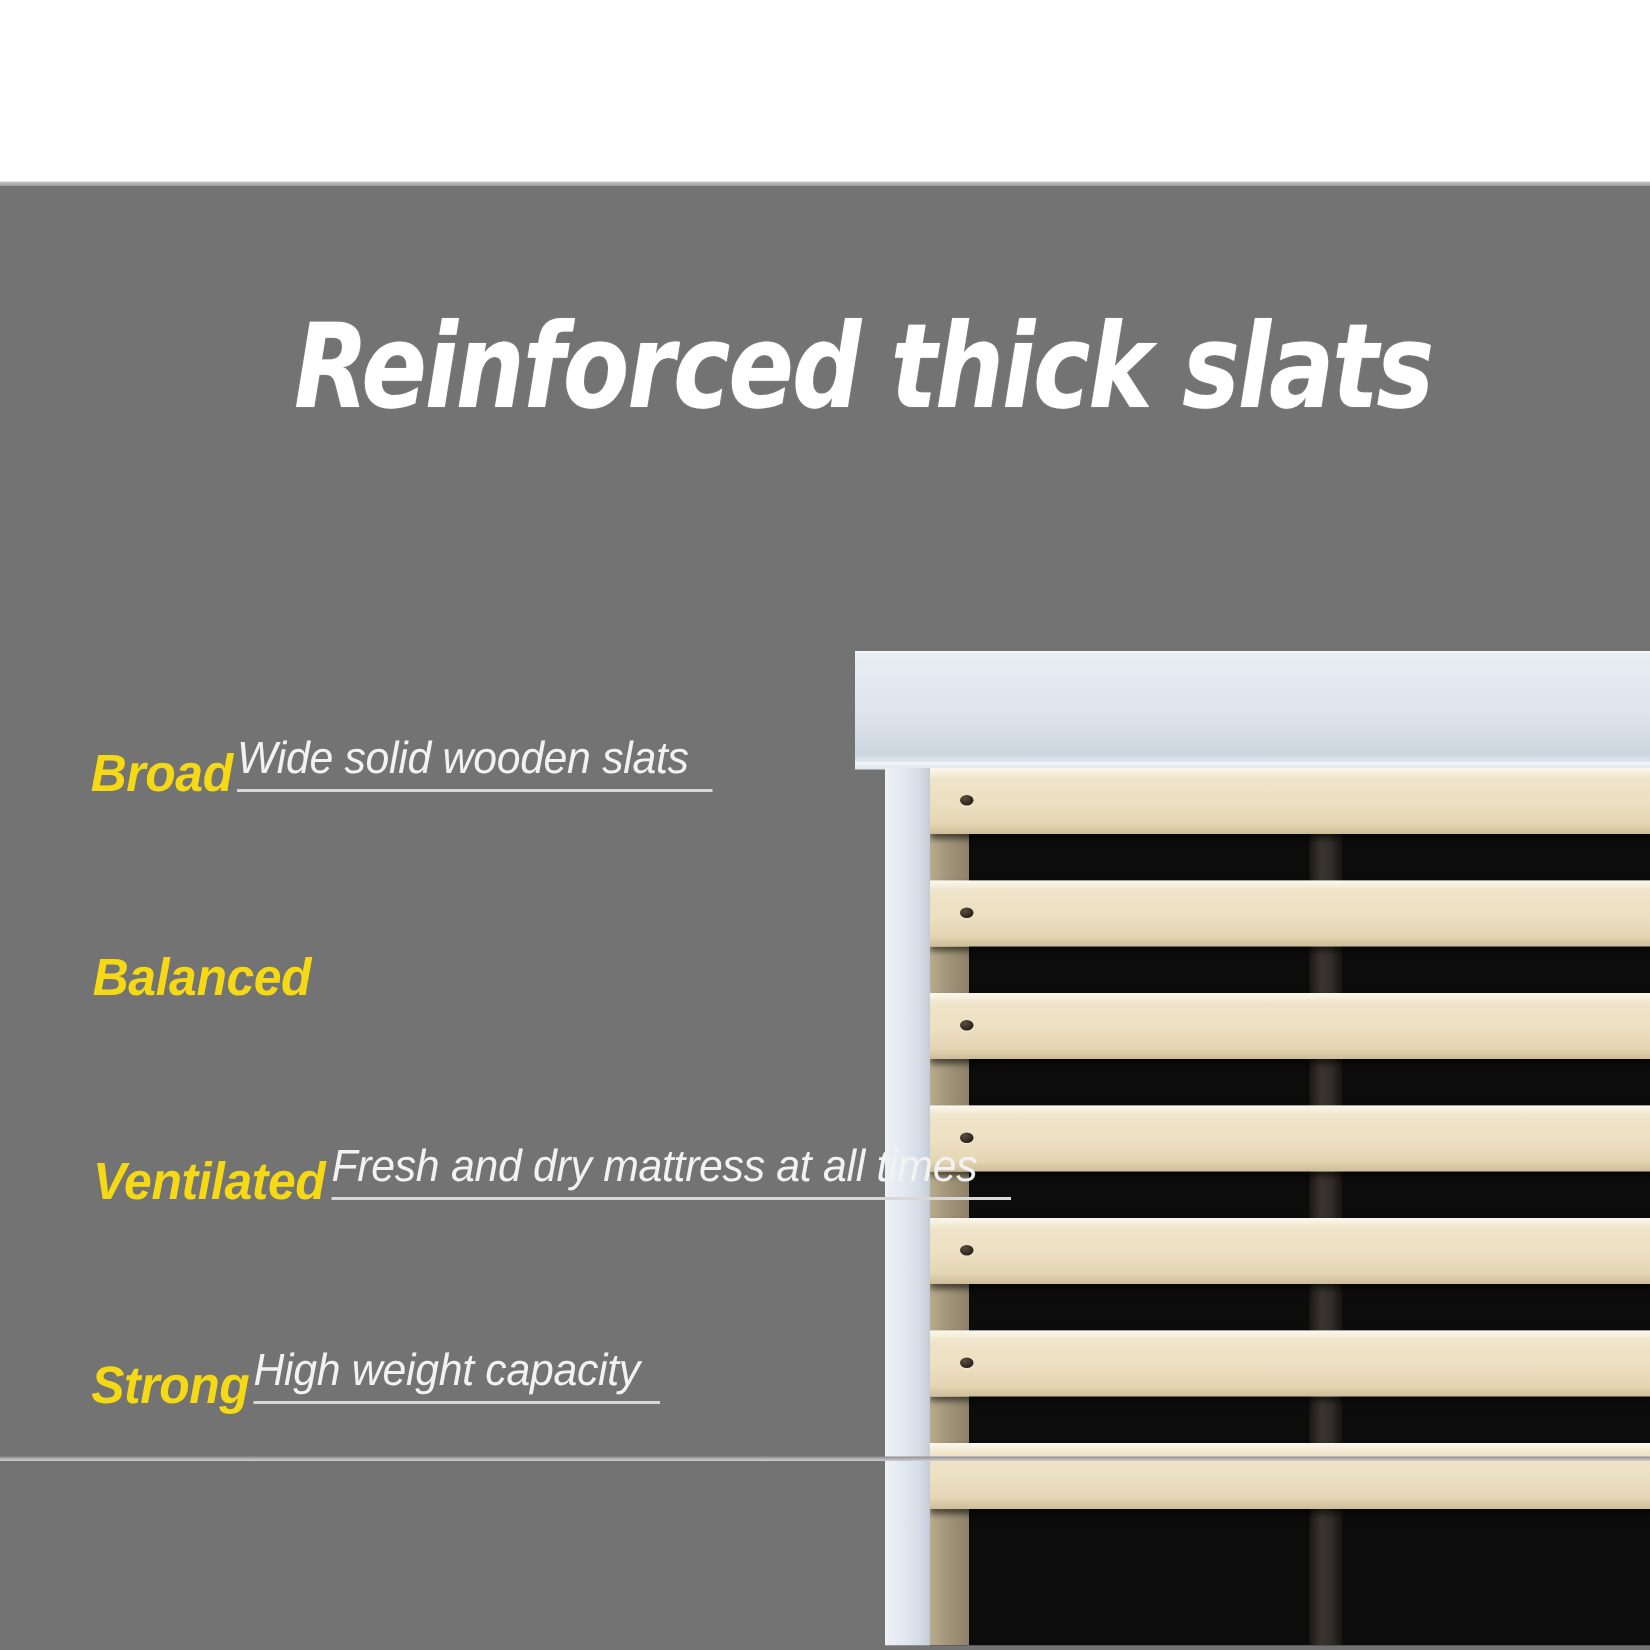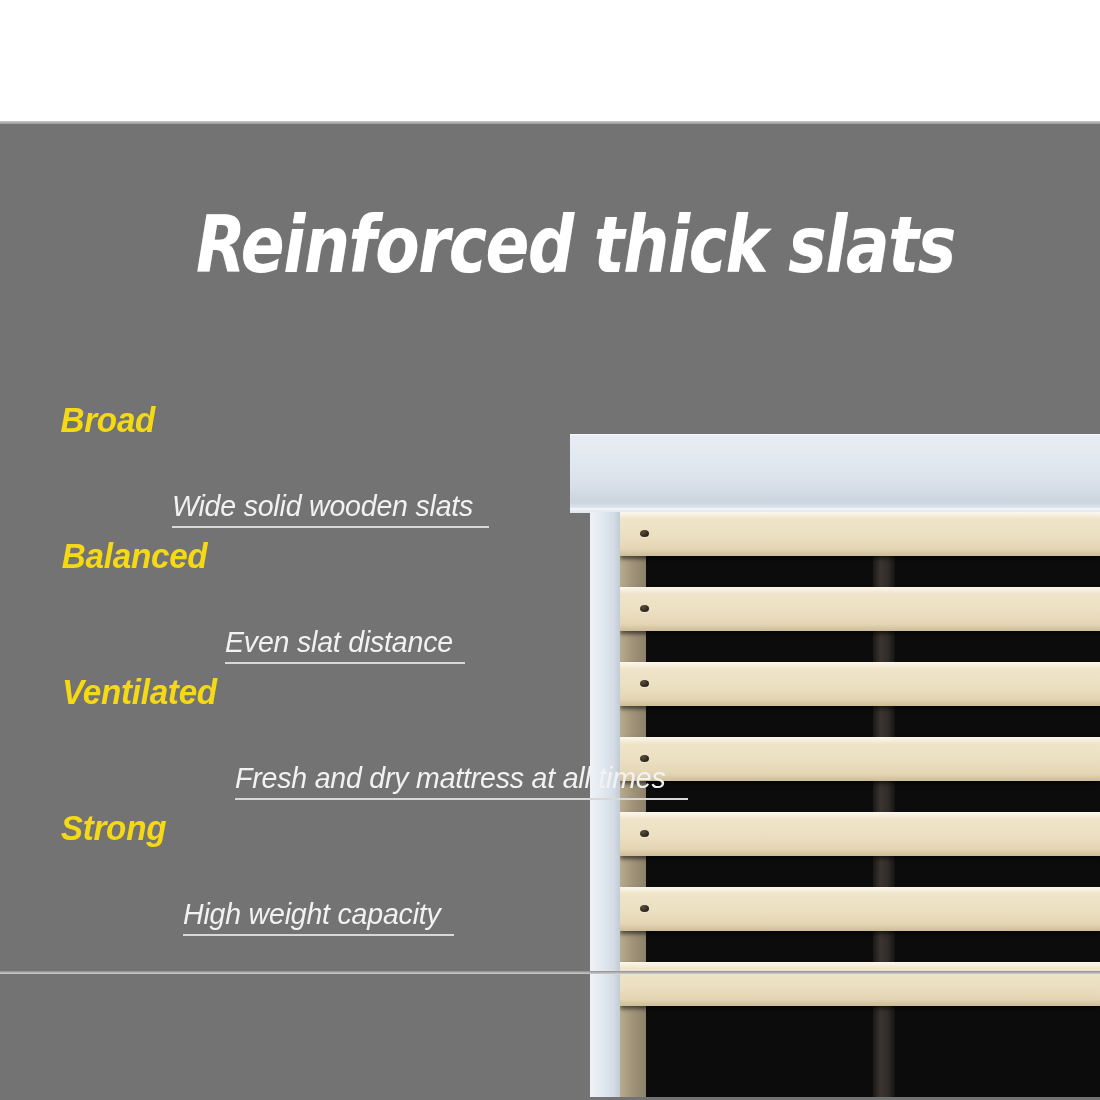--- a/index.html
+++ b/index.html
@@ -70,35 +70,35 @@
 
   
   .features {
     position: absolute;
     left: 58px;
     top: 276px;
     width: 520px;
   }
   .feature-row {
     display: flex;
-    align-items: flex-start;
+    align-items: flex-end;
     height: 136px;
   }
   .feature-label {
     color: #f6d915;
     font-size: 35px;
     font-weight: 700;
     letter-spacing: -.3px;
     white-space: nowrap;
     flex: 0 0 auto;
     transform: scaleX(.95);
     transform-origin: left baseline;
   }
   .feature-desc-wrap {
-    margin-left: 14px;
+    margin-left: 0;
     flex: 0 0 auto;
     position: relative;
     align-self: flex-end;
     padding-bottom: 8px;
   }
   .feature-desc {
     display: block;
     color: #f2f2f2;
     font-size: 30px;
     font-weight: 400;
@@ -264,24 +264,20 @@
       <div class="feature-row">
         <span class="feature-label">Broad</span>
         <span class="feature-desc-wrap">
           <span class="feature-desc">Wide solid wooden slats</span>
           <span class="feature-rule"></span>
         </span>
       </div>
 
       <div class="feature-row">
         <span class="feature-label">Balanced</span>
-        <span class="feature-desc-wrap">
-          <span class="feature-desc">Even slat distance</span>
-          <span class="feature-rule"></span>
-        </span>
       </div>
 
       <div class="feature-row">
         <span class="feature-label">Ventilated</span>
         <span class="feature-desc-wrap">
           <span class="feature-desc">Fresh and dry mattress at all times</span>
           <span class="feature-rule"></span>
         </span>
       </div>
 

